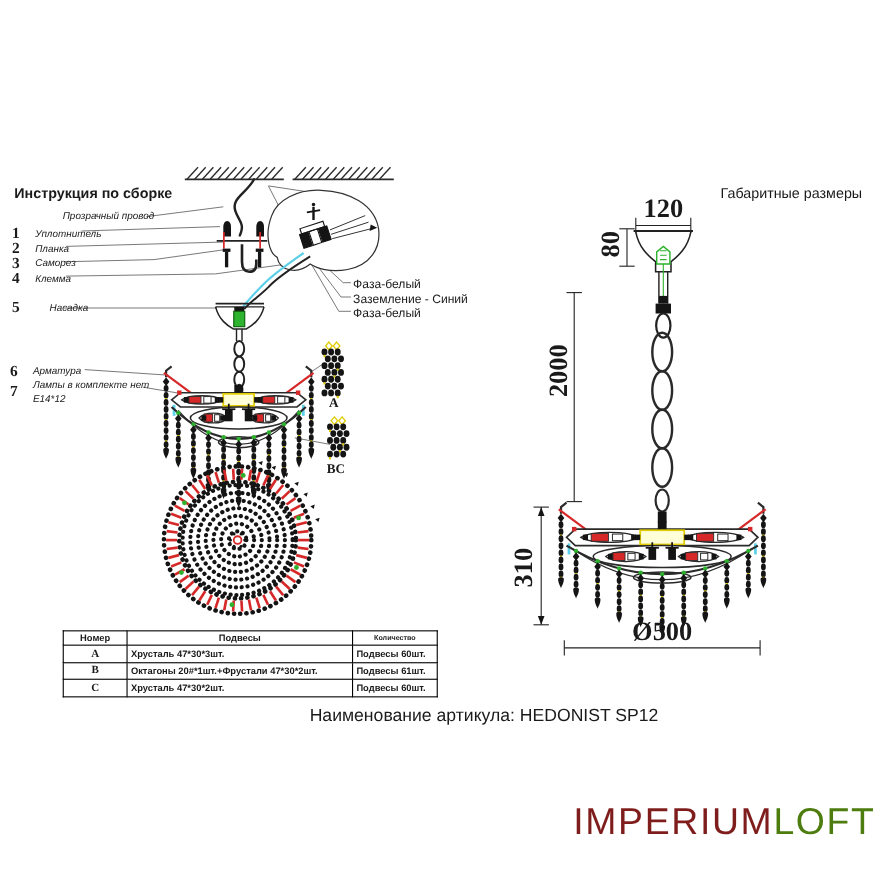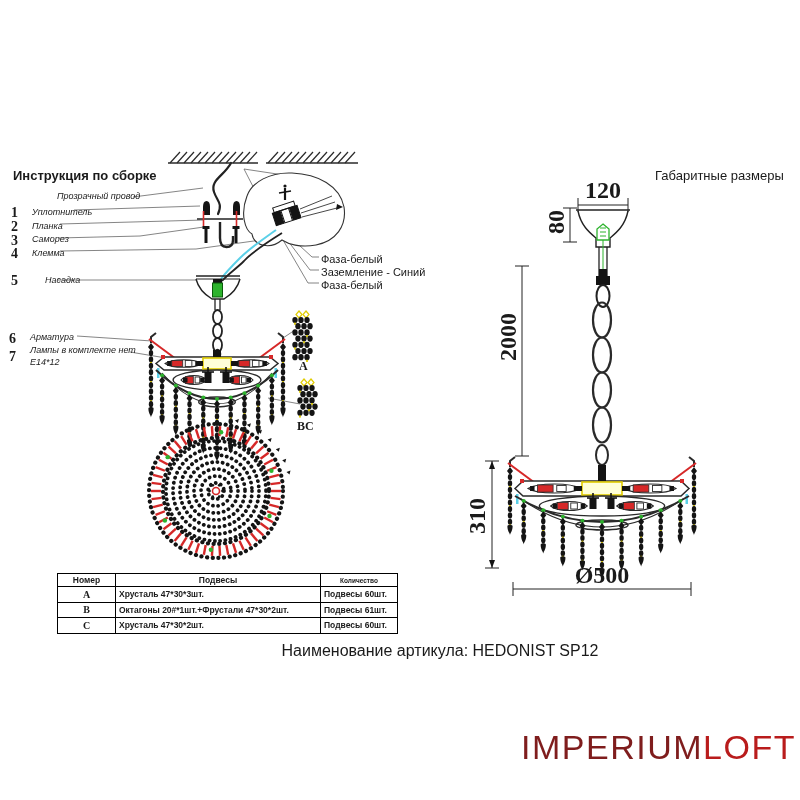--- a/index.html
+++ b/index.html
@@ -694,16 +694,16 @@
         <td class="c-num">C</td>
         <td class="c-desc">Хрусталь 47*30*2шт.</td>
         <td class="c-qty">Подвесы 60шт.</td>
       </tr>
     </tbody>
   </table>
 
   <div class="abs caption" style="left:0;top:642px;">Наименование артикула: HEDONIST SP12</div>
 
   <div class="abs logo" style="right:4px;top:730px;">
-    <span id="logo-gray" style="color: #7f1d1d;">IMPERIUM</span><span id="logo-pink" style="color: #b91c1c;">LOFT</span>
+    <span id="logo-gray" style="color: #7f1d1d;">IMPERIUM</span><span id="logo-pink" style="color: #4d7c0f;">LOFT</span>
   </div>
 
 </div>
 
 </body></html>

